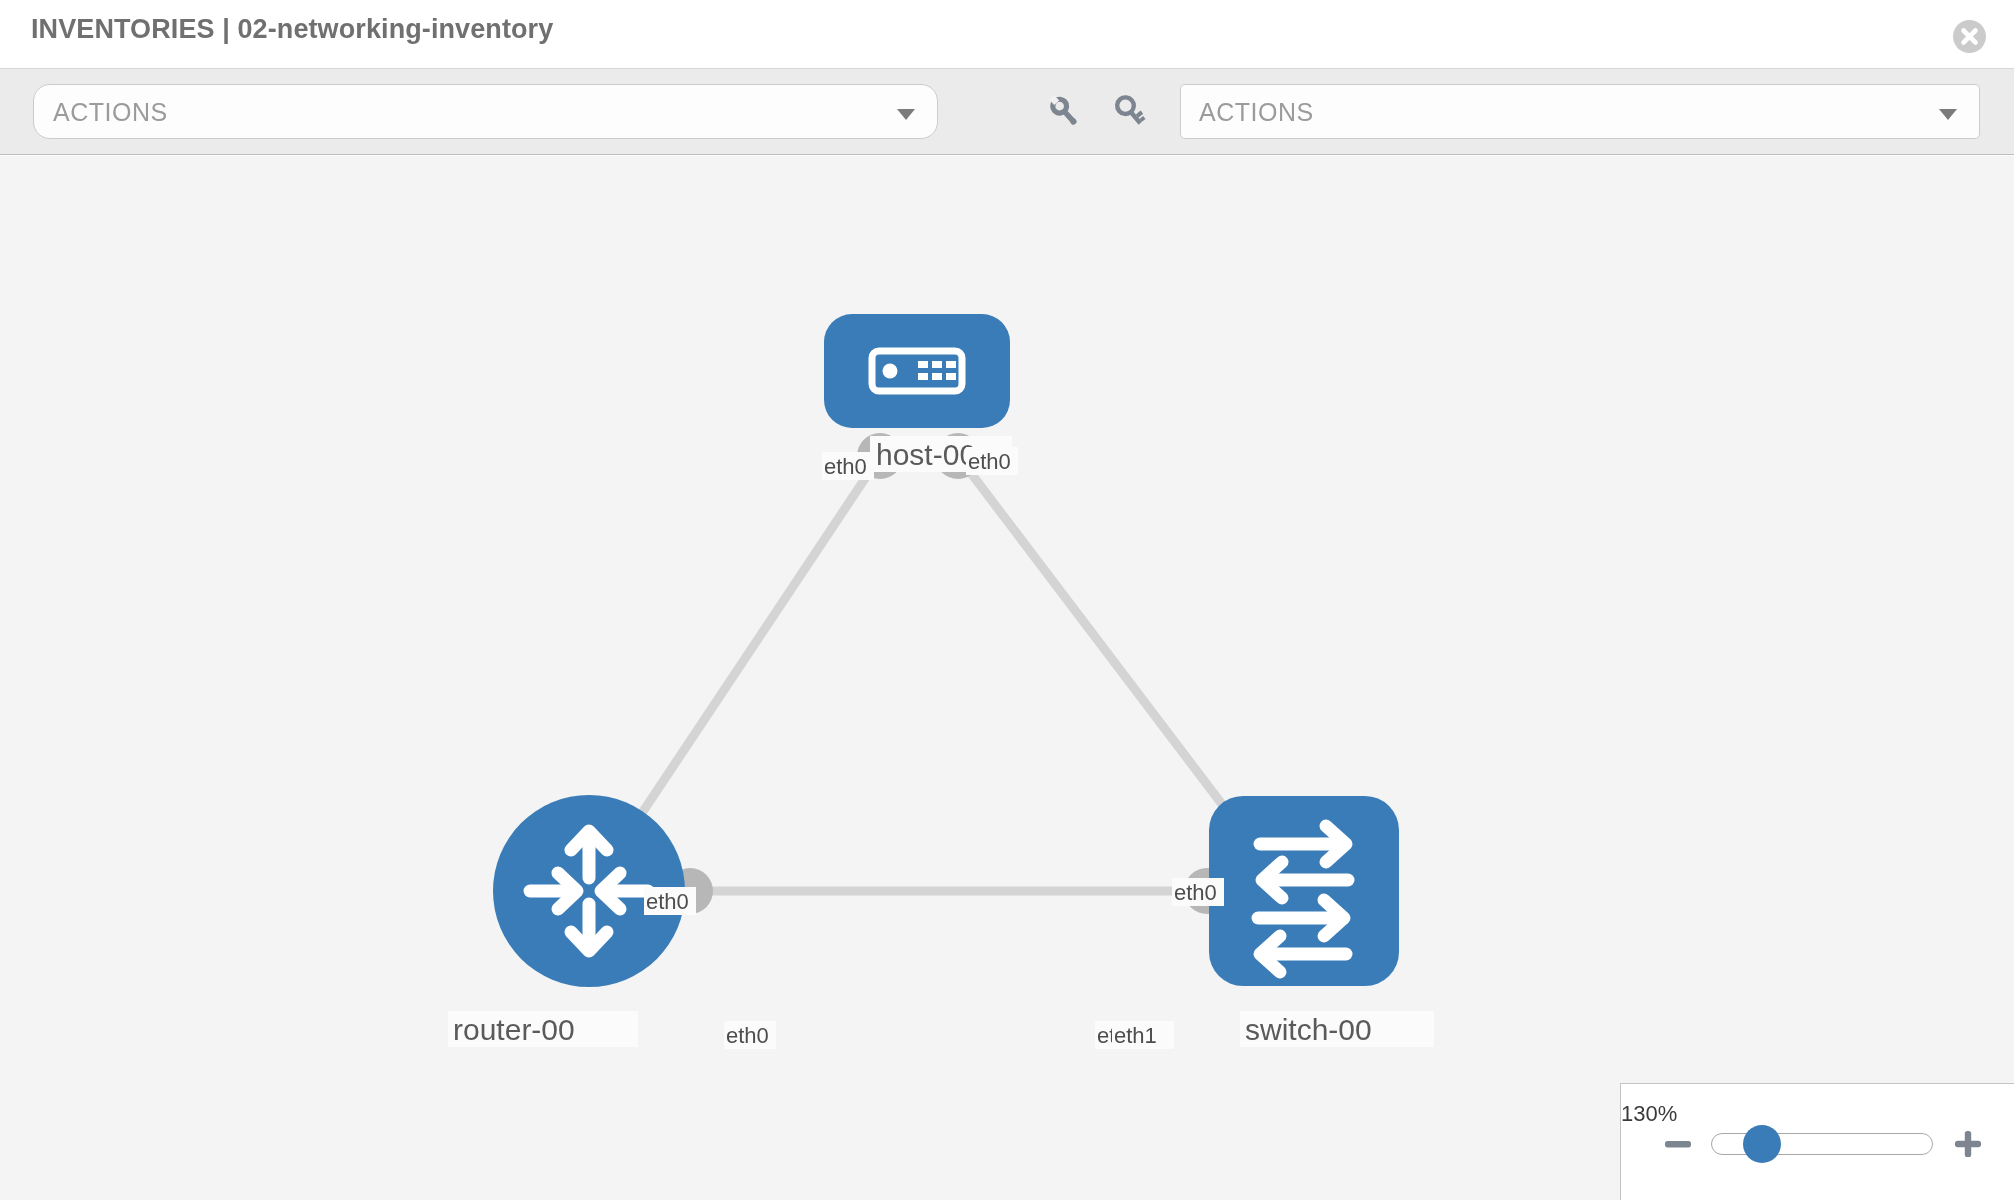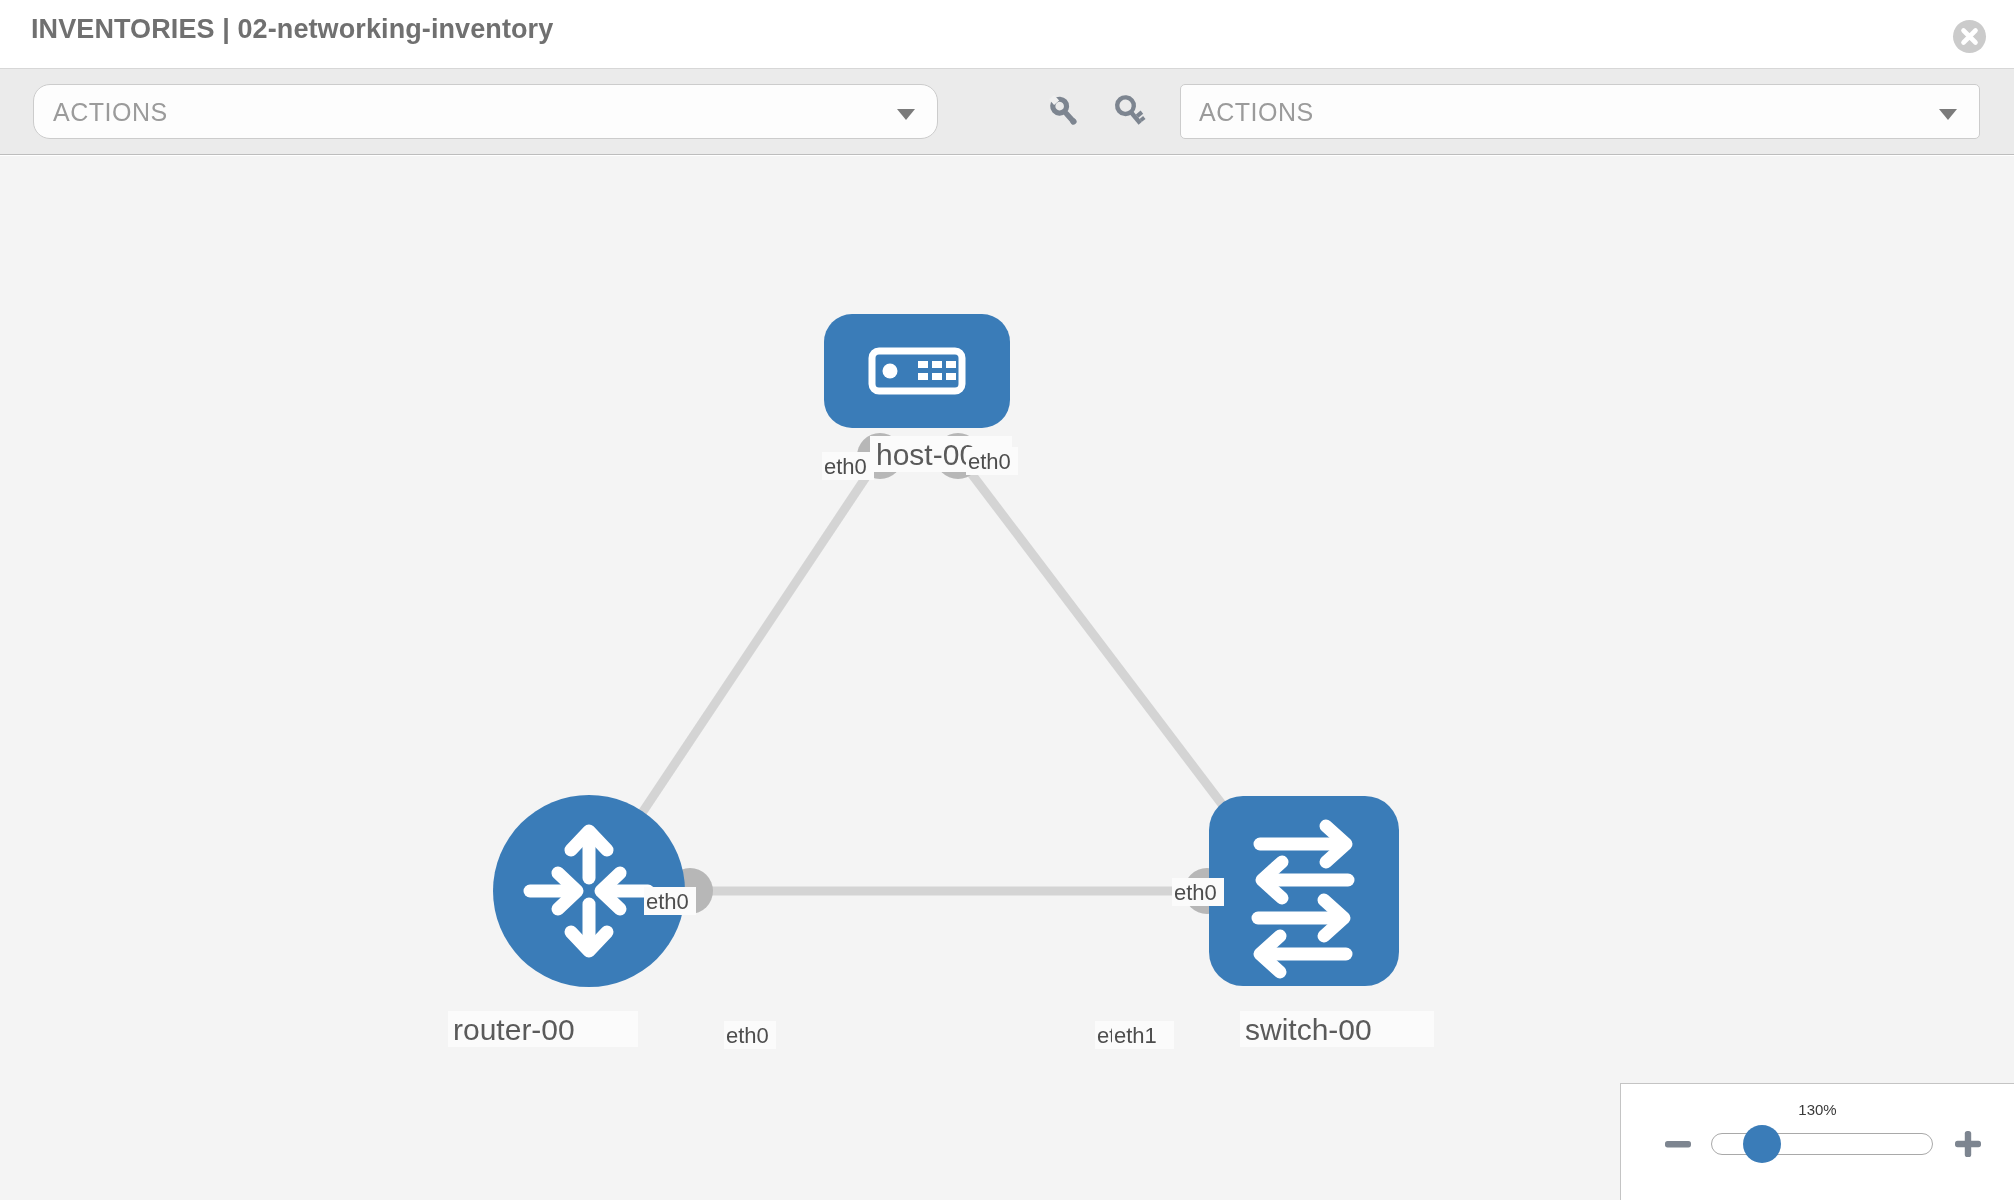--- a/index.html
+++ b/index.html
@@ -126,22 +126,22 @@
     position: absolute;
     left: 1620px; top: 1083px;
     width: 394px; height: 117px;
     background: #ffffff;
     border-top: 1px solid #c4c4c4;
     border-left: 1px solid #c4c4c4;
   }
   .zoom-pct {
     position: absolute;
     left: 0; right: 0; top: 17px;
-    text-align: center;
-    font-size: 15px;
+    text-align: left;
+    font-size: 22px;
     color: #3a3a3a;
   }
   .zoom-minus, .zoom-plus {
     position: absolute;
     top: 43px;
     width: 34px; height: 34px;
     cursor: pointer;
   }
   .zoom-minus { left: 40px; }
   .zoom-plus  { left: 330px; }

